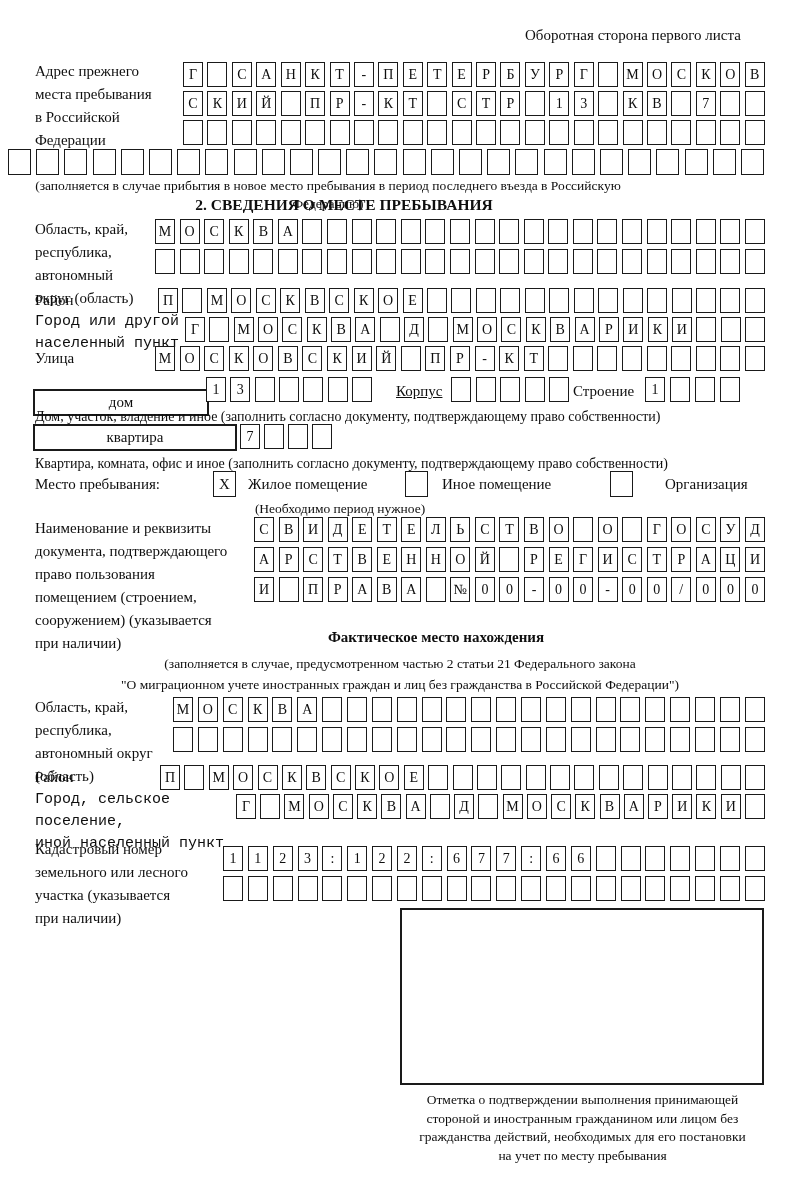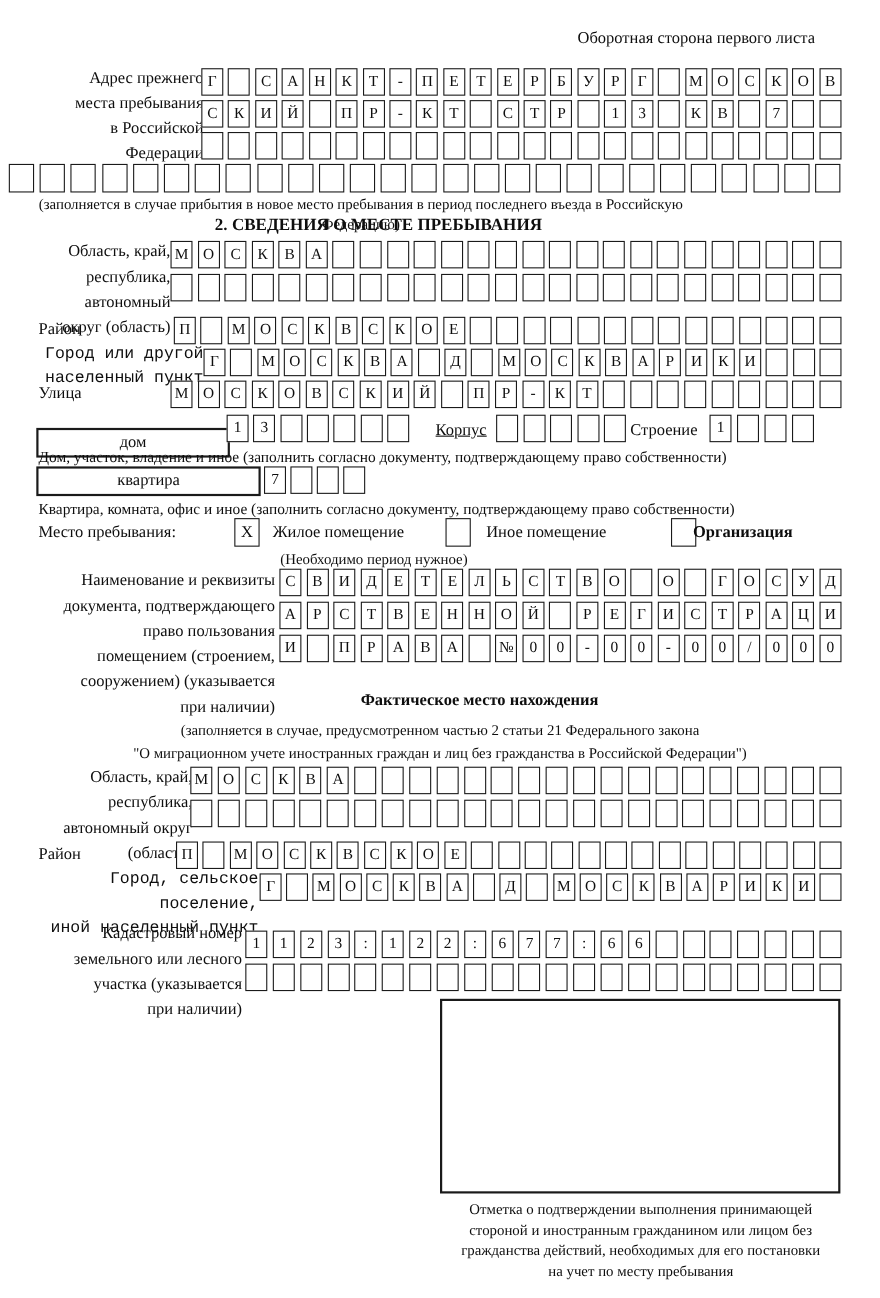--- a/index.html
+++ b/index.html
@@ -6,21 +6,21 @@
   html,body{margin:0;padding:0;}
   body{width:800px;height:1180px;background:#ffffff;color:#0e0e0e;
        font-family:"Liberation Serif", serif;}
   .page{position:relative;width:800px;height:1180px;overflow:hidden;background:#fff;}
   .abs{position:absolute;}
   .cells{display:flex;justify-content:space-between;}
   .cell{flex:0 0 auto;width:20px;height:25px;border:1.5px solid #1a1a1a;
         display:flex;align-items:center;justify-content:center;
         font-size:14px;line-height:1;background:#fff;}
   .cells.wide .cell{width:23px;height:26px;}
-  .lbl{font-size:15px;line-height:23px;white-space:pre-line;text-align:right;}
+  .lbl{font-size:15px;line-height:23px;white-space:pre-line;}
   .lbl.tight{line-height:22px;font-family:Liberation Mono, monospace;}
   .note{font-size:13.5px;line-height:18px;}
   .center{text-align:center;}
   .title{font-size:15.5px;font-weight:bold;}
   .wbox{border:2px solid #1a1a1a;height:27px;display:flex;align-items:center;
         justify-content:center;font-size:15px;background:#fff;}
   .chk{width:23px;height:26px;border:1.8px solid #1a1a1a;display:flex;
        align-items:center;justify-content:center;font-size:15px;background:#fff;}
   .inline-lbl{font-size:15px;line-height:26px;white-space:nowrap;}
   .stampbox{border:2px solid #1a1a1a;background:#fff;}
@@ -329,21 +329,21 @@
       <span class="cell"></span>
     </div>
   <div class="abs note" style="top:455px;left:35px;width:760px;font-size:14px;">Квартира, комната, офис и иное (заполнить согласно документу, подтверждающему право собственности)</div>
 
   <div class="abs inline-lbl" style="top:471px;left:35px;">Место пребывания:</div>
   <div class="abs chk" style="top:471px;left:213px;">X</div>
   <div class="abs inline-lbl" style="top:471px;left:248px;">Жилое помещение</div>
   <div class="abs chk" style="top:471px;left:405px;"></div>
   <div class="abs inline-lbl" style="top:471px;left:442px;">Иное помещение</div>
   <div class="abs chk" style="top:471px;left:610px;"></div>
-  <div class="abs inline-lbl" style="top:471px;left:630px;font-weight:bold;">Организация</div>
+  <div class="abs inline-lbl" style="top:471px;left:665px;">Организация</div>
   <div class="abs note center" style="top:500px;left:180px;width:320px;">(Необходимо период нужное)</div>
 
   <div class="abs lbl" style="top:517px;left:35px;width:215px;">Наименование и реквизиты
 документа, подтверждающего
 право пользования
 помещением (строением,
 сооружением) (указывается
 при наличии)</div>
   <div class="abs cells" style="top:517px;left:254px;width:511px;">
       <span class="cell">С</span>

